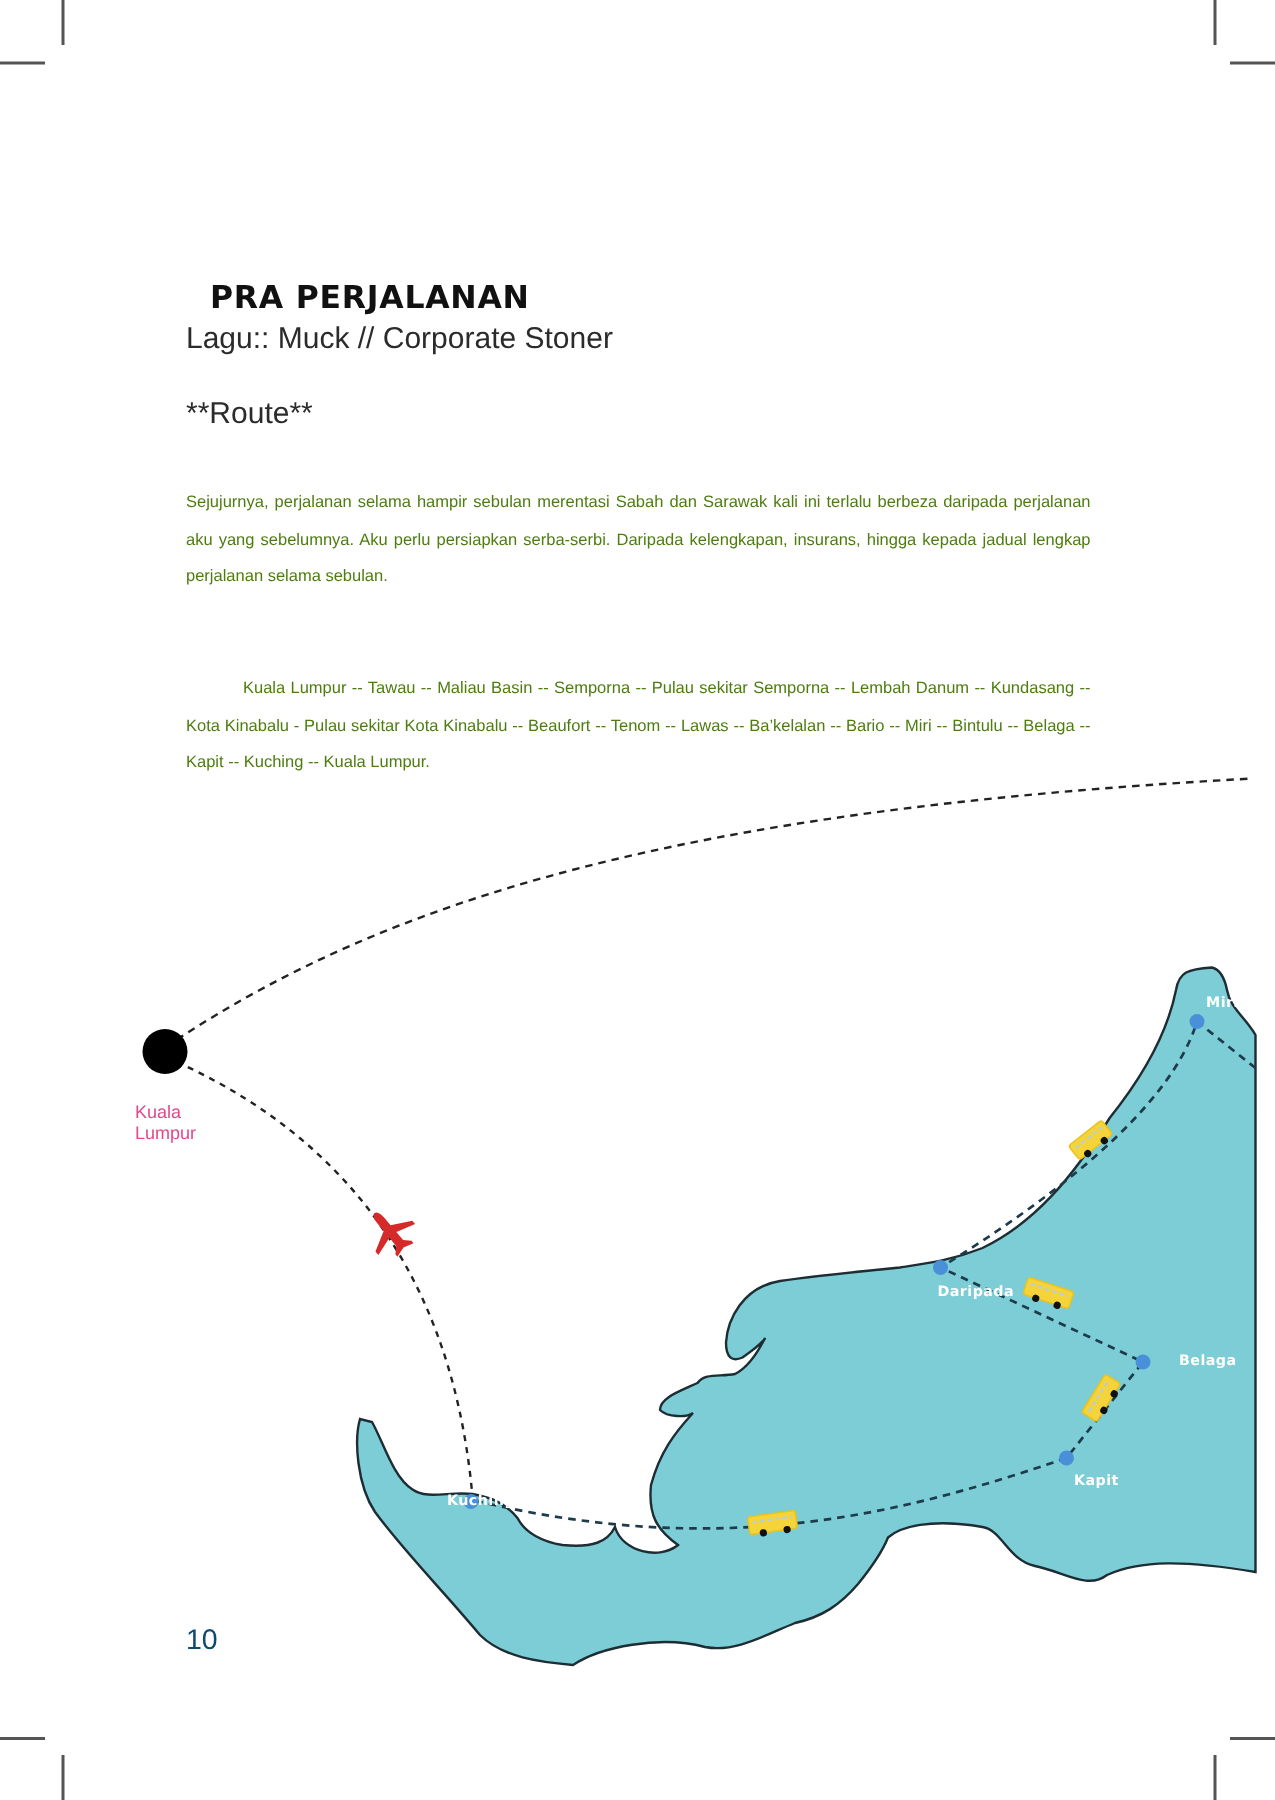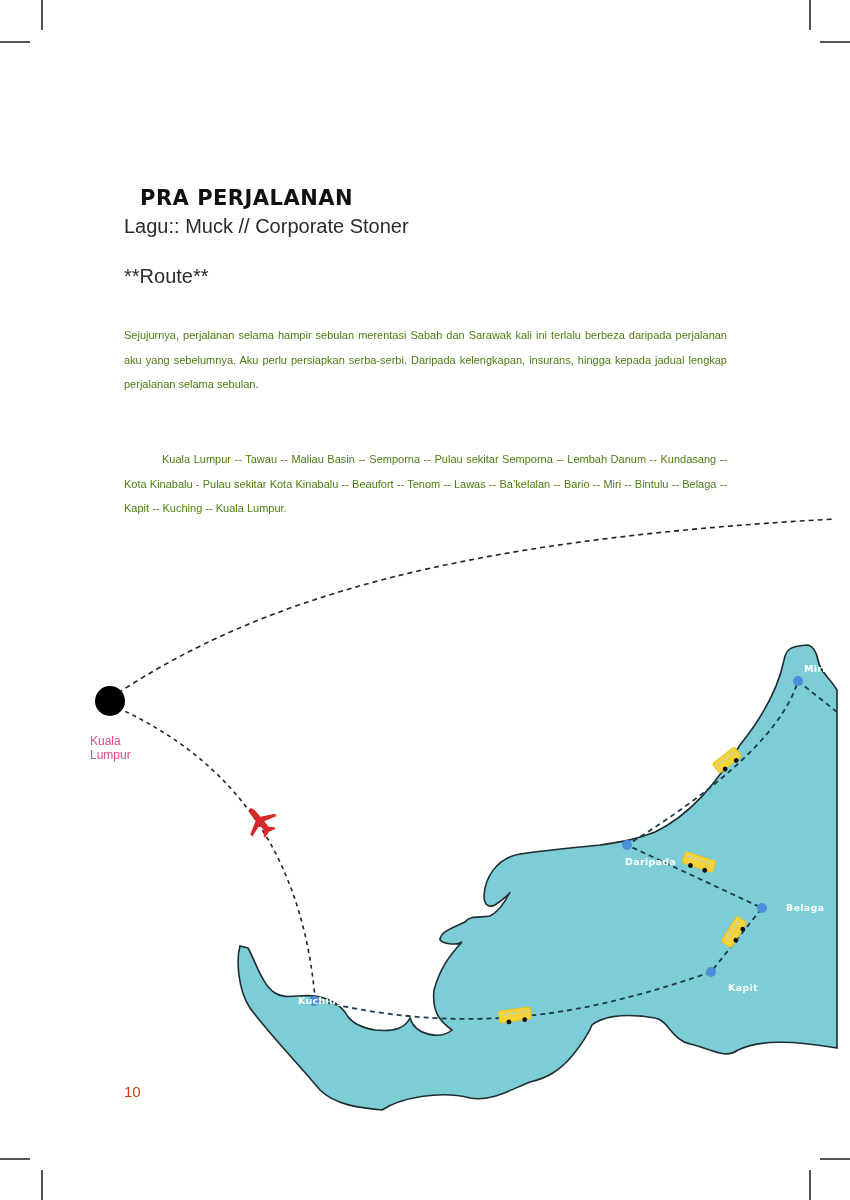--- a/index.html
+++ b/index.html
@@ -10,22 +10,22 @@
   .h { height: 1.5px; width: 30px; }
   .title { position: absolute; left: 124px; top: 170px; margin: 16px;
            font-family: "DejaVu Sans", sans-serif; font-weight: bold; font-size: 21px;
            letter-spacing: 0.5px; color: #111; }
   .line { position: absolute; left: 124px; margin: 0; font-size: 20px; color: #2b2b2b;
           font-family: "Liberation Sans", sans-serif; }
   .para { position: absolute; left: 124px; width: 603px; margin: 0; font-size: 11px;
           line-height: 24.7px; text-align: justify; color: #4d7c0f;
           font-family: "Liberation Sans", sans-serif; }
   .para.route { text-indent: 38px; }
-  .pagenum { position: absolute; left: 124px; top: 1083px; margin: 0; font-size: 15px;
-             color: #c2410c; font-family: "Liberation Sans", sans-serif; }
+  .pagenum { position: absolute; left: 124px; top: 1083px; margin: 0; font-size: 19px;
+             color: #0c4a6e; font-family: "Liberation Sans", sans-serif; }
   svg.map { position: absolute; left: 0; top: 0; }
   .kl-label { position: absolute; left: 74px; top: 718px; width: 60px; margin: 16px;
               font-size: 12px; line-height: 14px; color: #e4478c;
               font-family: "Liberation Sans", sans-serif; }
   .city { position: absolute; margin: 0; font-size: 9.5px; font-weight: bold; color: #ffffff;
           font-family: "DejaVu Sans", sans-serif; letter-spacing: 0.3px; padding-left: 17px; }
 </style>
 </head>
 <body>
 
@@ -104,16 +104,16 @@
   <circle cx="762" cy="908" r="5" fill="#4a90d9"></circle>
   <circle cx="711" cy="972" r="5" fill="#4a90d9"></circle>
   <circle cx="314" cy="1001" r="5" fill="#4a90d9"></circle>
 </svg>
 
 <p class="kl-label">Kuala Lumpur</p>
 
 <p class="city" style="left:787px;top:663px;">Miri</p>
 <p class="city" style="left:608px;top:856px;">Daripada</p>
 <p class="city" style="left:769px;top:902px;">Belaga</p>
-<p class="city" style="left:699px;top:982px;margin-left:12px;">Kapit</p>
+<p class="city" style="left:699px;top:982px;">Kapit</p>
 <p class="city" style="left:268px;top:995px;margin-left:13px;">Kuching</p>
 
 <p class="pagenum">10</p>
 
 </body></html>

